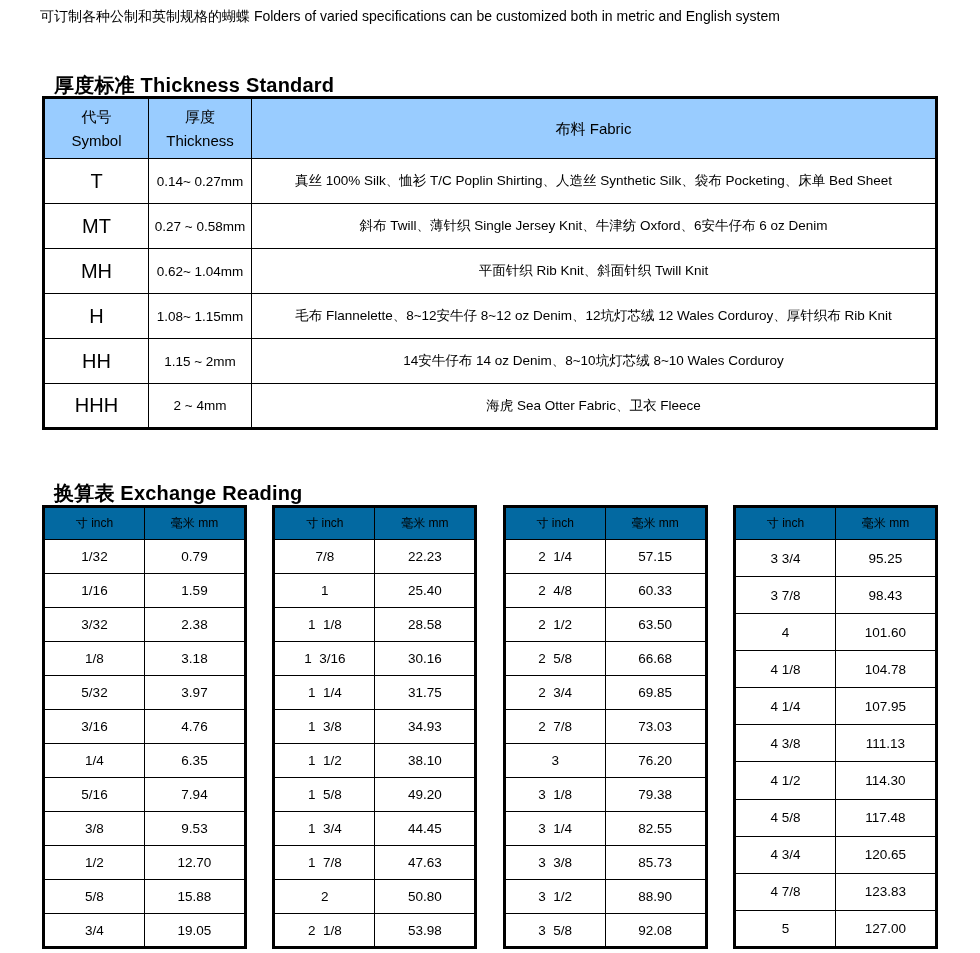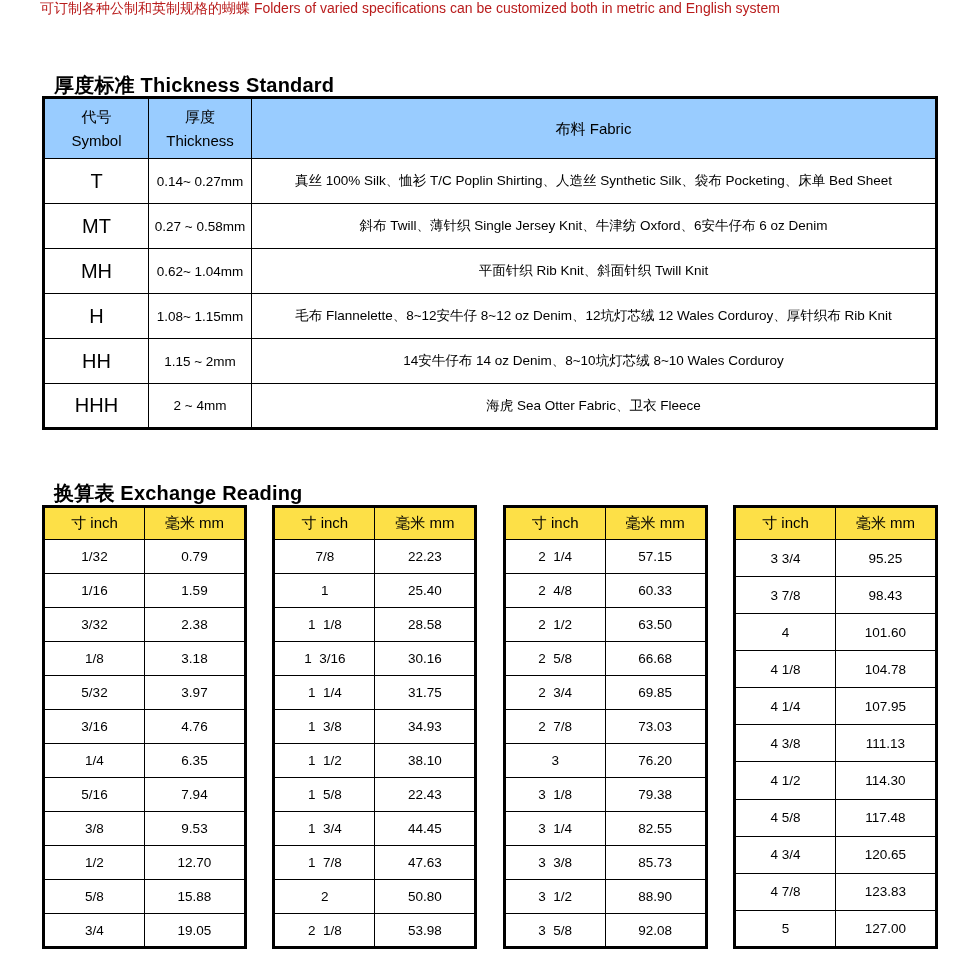--- a/index.html
+++ b/index.html
@@ -6,23 +6,23 @@
   html, body {
     margin: 0; padding: 0;
     width: 980px; height: 953px;
     background: #ffffff;
     font-family: "Liberation Sans", "DejaVu Sans", sans-serif;
     color: #000;
     position: relative;
   }
   .top-note {
     position: absolute;
-    left: 40px; top: 0;
+    left: 40px; top: 8px;
     font-size: 14px;
-    color: #b91c1c;
+    color: #000000;
     white-space: nowrap;
   }
   .section-title {
     position: absolute;
     left: 42px;
     margin: 12px;
     font-size: 20px;
     font-weight: bold;
     letter-spacing: 0.2px;
   }
@@ -69,23 +69,23 @@
     border: 3px solid #000;
     flex: 0 0 205px;
   }
   .xtable th, .xtable td {
     border: 1.5px solid #000;
     text-align: center;
     vertical-align: middle;
     width: 50%;
   }
   .xtable thead th {
-    background: #fde047;
+    background: #0369a1;
     font-weight: normal;
-    font-size: 15px;
+    font-size: 12px;
     height: 33px;
   }
   .xtable tbody td {
     height: 34px;
     font-size: 13.5px;
     white-space: pre;
   }
 </style>
 </head>
 <body>
@@ -233,21 +233,21 @@
         <tr>
           <td>1  3/8</td>
           <td>34.93</td>
         </tr>
         <tr>
           <td>1  1/2</td>
           <td>38.10</td>
         </tr>
         <tr>
           <td>1  5/8</td>
-          <td>22.43</td>
+          <td>49.20</td>
         </tr>
         <tr>
           <td>1  3/4</td>
           <td>44.45</td>
         </tr>
         <tr>
           <td>1  7/8</td>
           <td>47.63</td>
         </tr>
         <tr>

